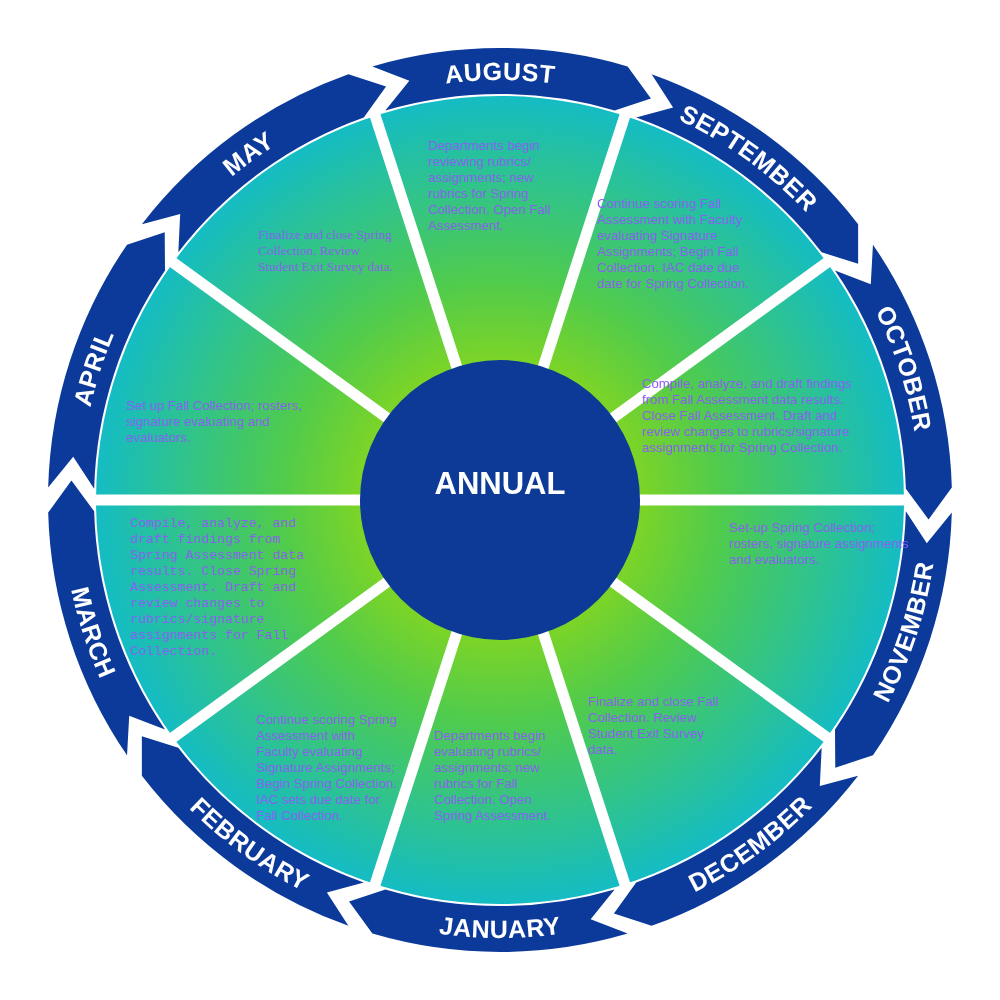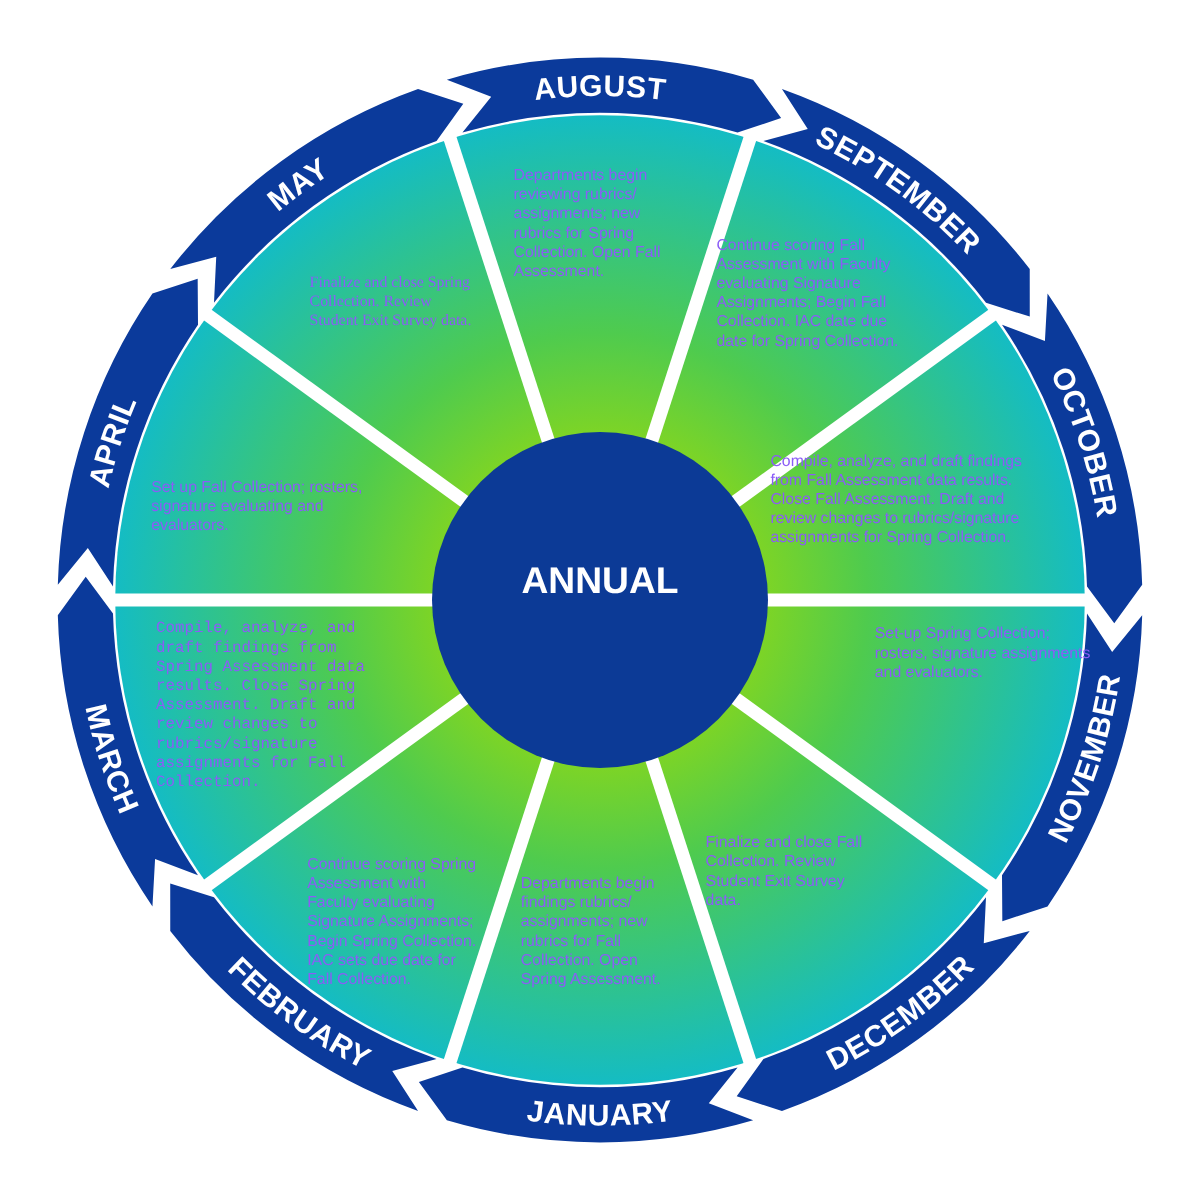--- a/index.html
+++ b/index.html
@@ -85,17 +85,17 @@
 
 <div class="center-title">
   <div>ANNUAL</div>
 </div>
 
 <div class="seg-text" style="left:428px;top:138px;width:145px;">Departments begin reviewing rubrics/ assignments; new rubrics for Spring Collection. Open Fall Assessment.</div>
 <div class="seg-text" style="left:597px;top:196px;width:170px;">Continue scoring Fall Assessment with Faculty evaluating Signature Assignments; Begin Fall Collection. IAC date due date for Spring Collection.</div>
 <div class="seg-text" style="left:642px;top:376px;width:225px;">Compile, analyze, and draft findings from Fall Assessment data results. Close Fall Assessment. Draft and review changes to rubrics/signature assignments for Spring Collection.</div>
 <div class="seg-text" style="left:682px;top:520px;width:190px;margin-left:47px;">Set-up Spring Collection; rosters, signature assignments and evaluators.</div>
 <div class="seg-text" style="left:588px;top:694px;width:135px;">Finalize and close Fall Collection. Review Student Exit Survey data.</div>
-<div class="seg-text" style="left:434px;top:728px;width:135px;">Departments begin findings rubrics/ assignments; new rubrics for Fall Collection. Open Spring Assessment.</div>
+<div class="seg-text" style="left:434px;top:728px;width:135px;">Departments begin evaluating rubrics/ assignments; new rubrics for Fall Collection. Open Spring Assessment.</div>
 <div class="seg-text" style="left:256px;top:712px;width:145px;">Continue scoring Spring Assessment with Faculty evaluating Signature Assignments; Begin Spring Collection. IAC sets due date for Fall Collection.</div>
 <div class="seg-text" style="left:130px;top:516px;width:185px;font-family:Liberation Mono, monospace;">Compile, analyze, and draft findings from Spring Assessment data results. Close Spring Assessment. Draft and review changes to rubrics/signature assignments for Fall Collection.</div>
 <div class="seg-text" style="left:126px;top:398px;width:195px;">Set up Fall Collection; rosters, signature evaluating and evaluators.</div>
 <div class="seg-text" style="left:258px;top:227px;width:145px;font-family:Liberation Serif, serif;">Finalize and close Spring Collection. Review Student Exit Survey data.</div>
 
 </body></html>

